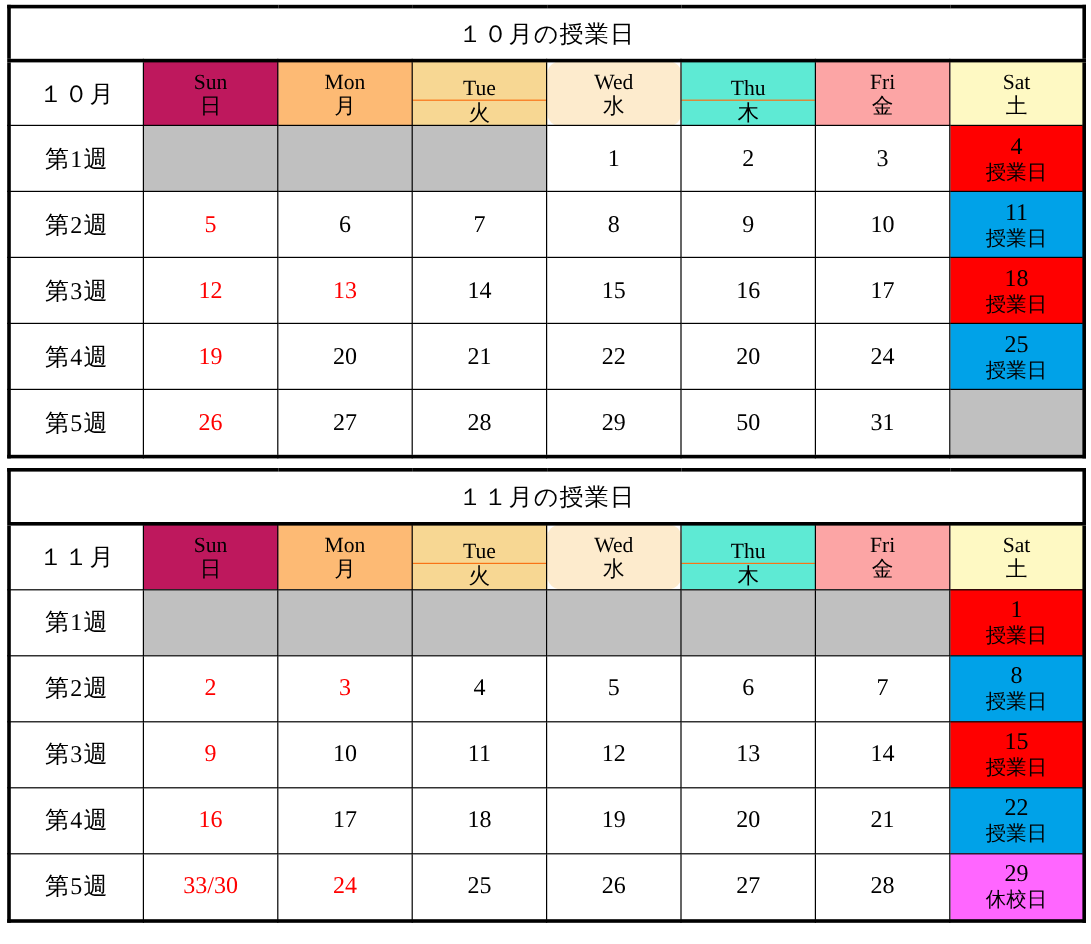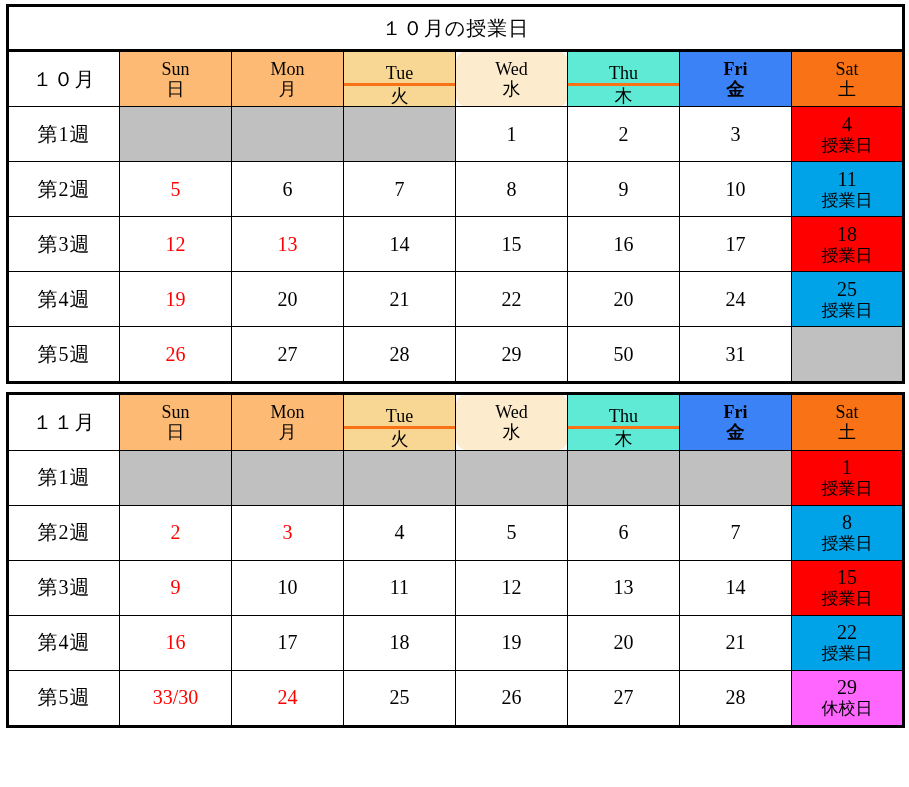--- a/index.html
+++ b/index.html
@@ -55,29 +55,29 @@
     font-size: 18px;
   }
   .dow .en {
     display: block;
     font-size: 18px;
   }
   .dow .jp {
     display: block;
     font-size: 18px;
   }
-  .dow.sun { background: #fdba74; }
+  .dow.sun { background: #be185d; }
   .dow.mon { background: #fdba74; }
   .dow.tue { background: #f7d793; }
   .dow.wed { background: #fdebcd; border-radius: 11px; }
   .dow.thu { background: #5eead4; }
-  .dow.fri { background: #3b82f6; font-weight: bold; }
-  .dow.sat { background: #f97316; }
+  .dow.fri { background: #fca5a5; }
+  .dow.sat { background: #fef9c3; }
   .dow .underline-red {
-    border-bottom: 3px solid #f97316;
+    border-bottom: 1px solid #f97316;
     padding-bottom: 0px;
     margin-top: 11px;
   }
   .daycell {
     height: 54px;
     line-height: 1.15;
     font-size: 20px;
   }
   .daycell .num { display: block; }
   .daycell .note { display: block; font-size: 17px; }
@@ -314,20 +314,23 @@
         <col class="day-col">
         <col class="day-col">
         <col class="day-col">
       <col class="day-col">
         <col class="day-col">
         <col class="day-col">
         <col class="day-col">
     </colgroup>
     <tbody>
       <tr>
+        <td class="title-cell" colspan="8">１１月の授業日</td>
+      </tr>
+      <tr>
         <td class="month-label">１１月</td>
         <td class="dow sun">
           <span class="en">Sun</span>
           <span class="jp">日</span>
         </td>
         <td class="dow mon">
           <span class="en">Mon</span>
           <span class="jp">月</span>
         </td>
         <td class="dow tue">

